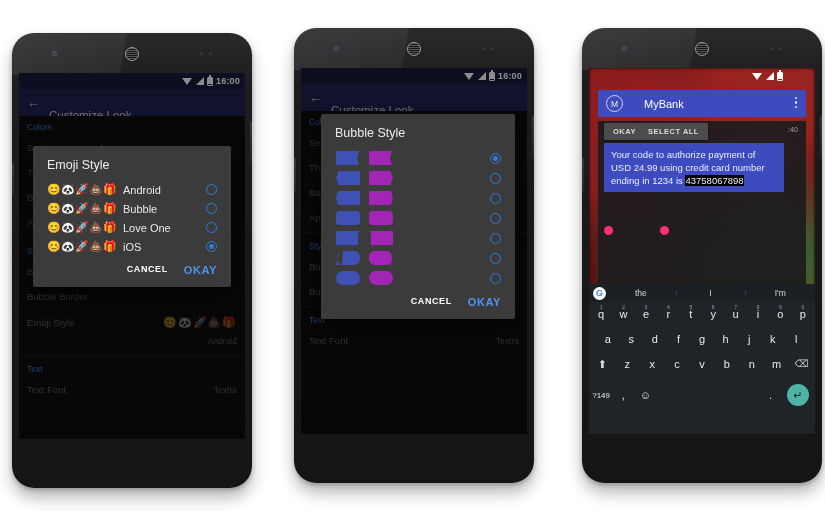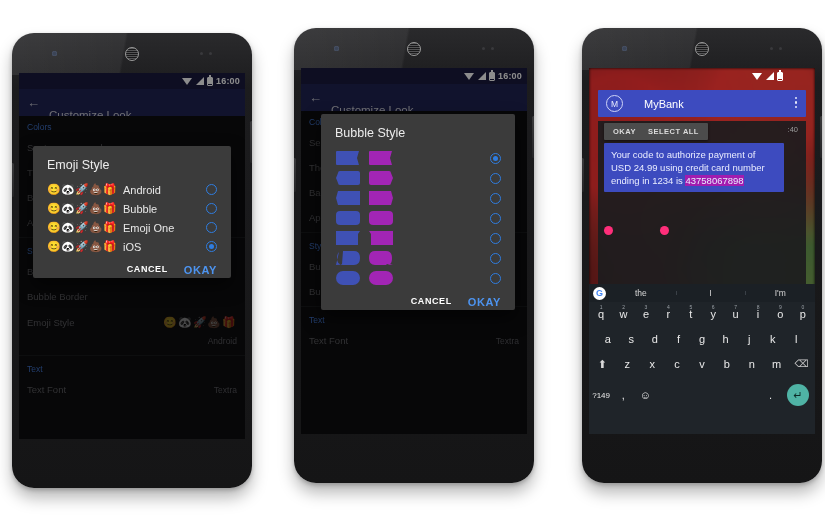--- a/index.html
+++ b/index.html
@@ -107,21 +107,21 @@
   .opt-emojis { font-size: 11px; letter-spacing: .5px; white-space:nowrap; }
   .opt-label { color:#e8e8e8; font-size: 11px; margin-left: 5px; flex: 1; }
   .radio {
     width: 11px; height: 11px; border-radius:50%;
     border: 1.6px solid #2f7de0; flex: none; position: relative;
   }
   .radio.sel::after {
     content:""; position:absolute; left:2px; top:2px; width:5px; height:5px;
     border-radius:50%; background:#2f7de0;
   }
-  .dlg-actions { display:flex; justify-content:flex-end; gap:16px; padding: 8px 14px 2px; }
+  .dlg-actions { display:flex; justify-content:flex-end; gap:16px; padding: 8px 14px 11px; }
   .btn-cancel { color:#ffffff; font-size: 9px; font-weight:bold; letter-spacing:.6px; }
   .btn-okay { color:#4d94f0; font-size: 11px; font-weight:bold; letter-spacing:.6px; }
 
   
   .brow { display:flex; align-items:center; padding: 2px 14px; }
   .bpair { display:flex; gap: 7px; flex: 1; }
   .bub { width: 26px; height: 16px; }
 
   
   .photo-bg {
@@ -155,21 +155,21 @@
     position:absolute; left:6px; top:2px; height:17px; background:#4c4c4c;
     display:flex; align-items:center; gap:12px; padding:0 9px; border-radius:1px;
     box-shadow: 0 1px 3px rgba(0,0,0,.5);
   }
   .copybar span { color:#dcdcdc; font-size:7.5px; font-weight:bold; letter-spacing:.5px; }
   .bubble-in {
     position:absolute; left:6px; right:22px; top:22px;
     background:#3d4bbf; color:#e9ecff; font-size:9.5px; line-height:13px;
     padding:5px 7px; border-radius:1px;
   }
-  .sel-text { background:#a21caf; }
+  .sel-text { background:#000000; }
   .handle { position:absolute; width:9px; height:9px; border-radius:50%; background:#ff2e7a; }
   .composer {
     position:absolute; left:9px; right:9px; bottom:0; height:78px;
     background: rgba(48,48,50,.92); display:flex; align-items:flex-end; padding: 6px 7px 8px;
     gap:6px;
   }
   .plus { color:#e4e4e4; font-size:16px; line-height:1; padding-bottom:2px; }
   .comp-text { flex:1; color:#f0f0f0; font-size:9.5px; line-height:13px; }
   .send { width:0;height:0; border-left:13px solid #bdbdbd; border-top:7px solid transparent; border-bottom:7px solid transparent; margin-bottom:3px; }
 
@@ -267,21 +267,21 @@
           <span class="opt-label">Android</span>
           <span class="radio"></span>
         </div>
         <div class="opt-row">
           <span class="opt-emojis">😊🐼🚀💩🎁</span>
           <span class="opt-label">Bubble</span>
           <span class="radio"></span>
         </div>
         <div class="opt-row">
           <span class="opt-emojis">😊🐼🚀💩🎁</span>
-          <span class="opt-label">Emoji One</span>
+          <span class="opt-label">Love One</span>
           <span class="radio"></span>
         </div>
         <div class="opt-row">
           <span class="opt-emojis">😊🐼🚀💩🎁</span>
           <span class="opt-label">iOS</span>
           <span class="radio sel"></span>
         </div>
 
         <div class="dlg-actions">
           <span class="btn-cancel">CANCEL</span>

